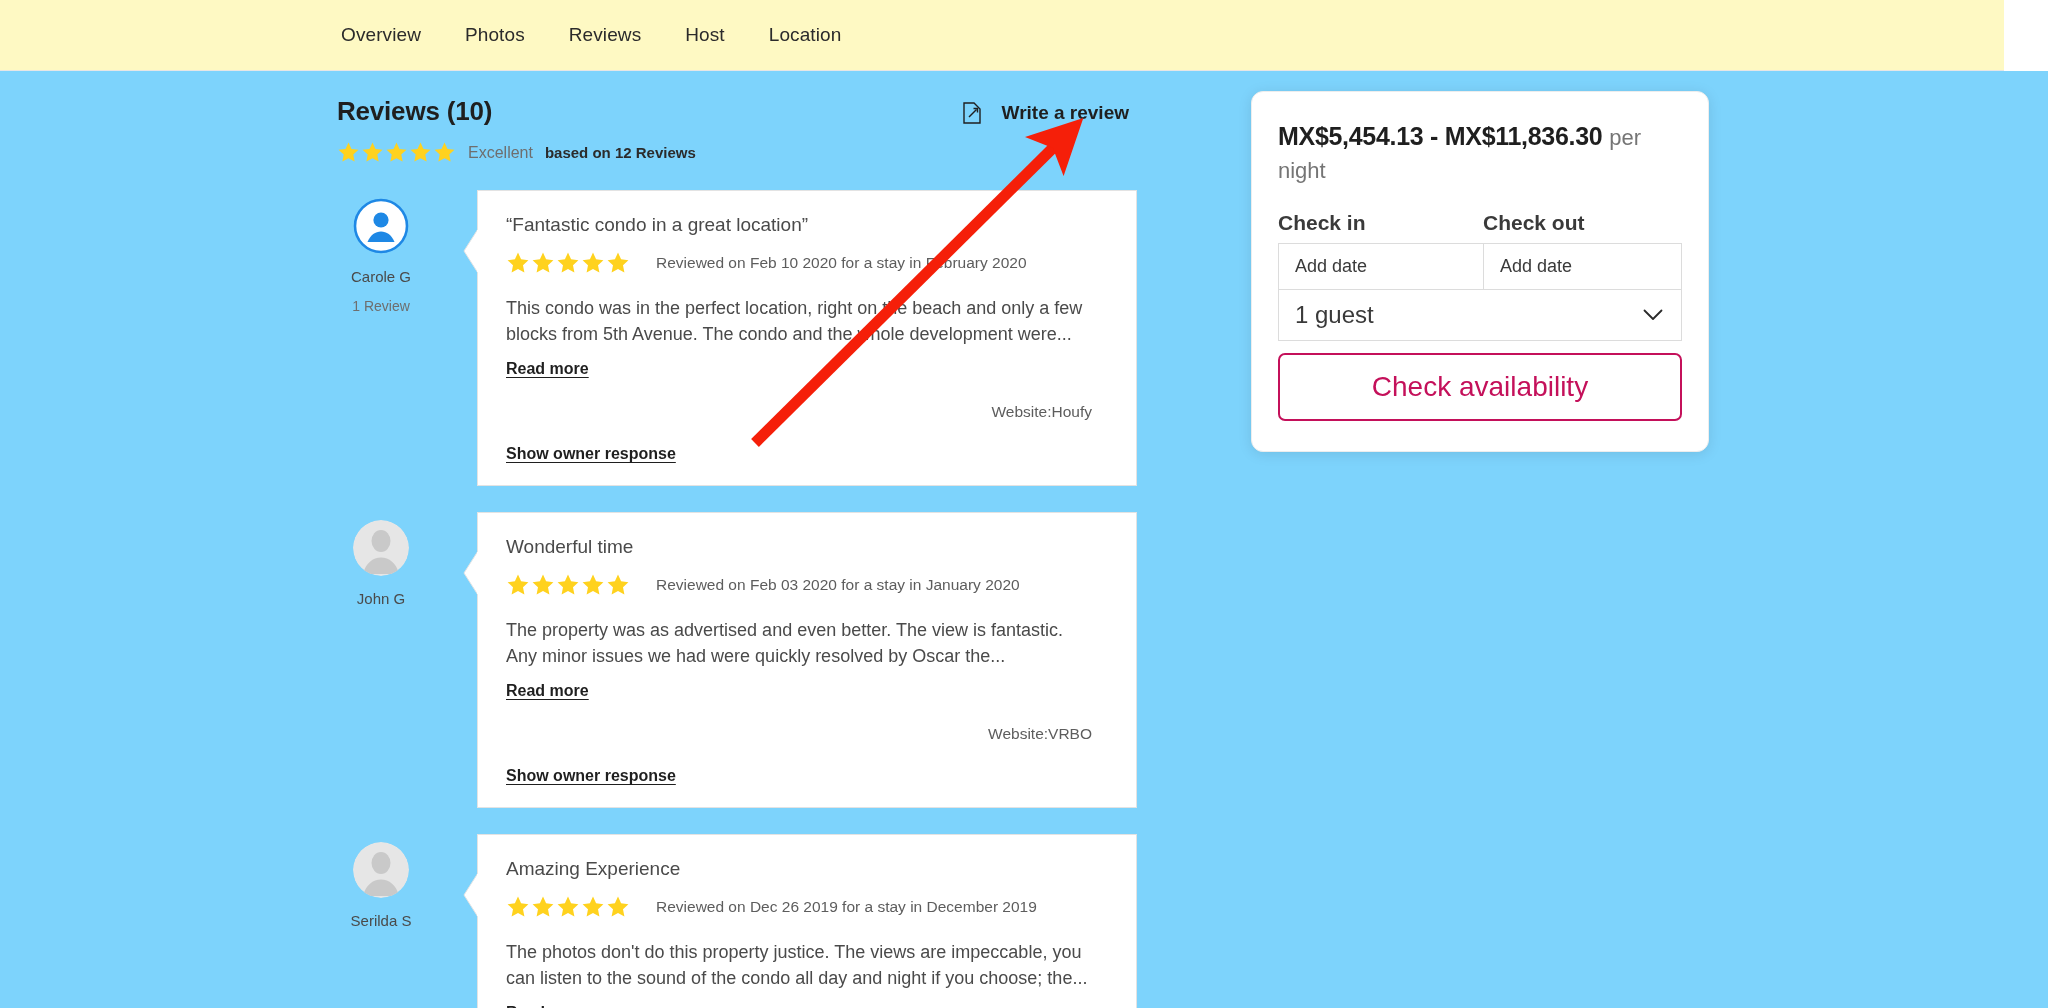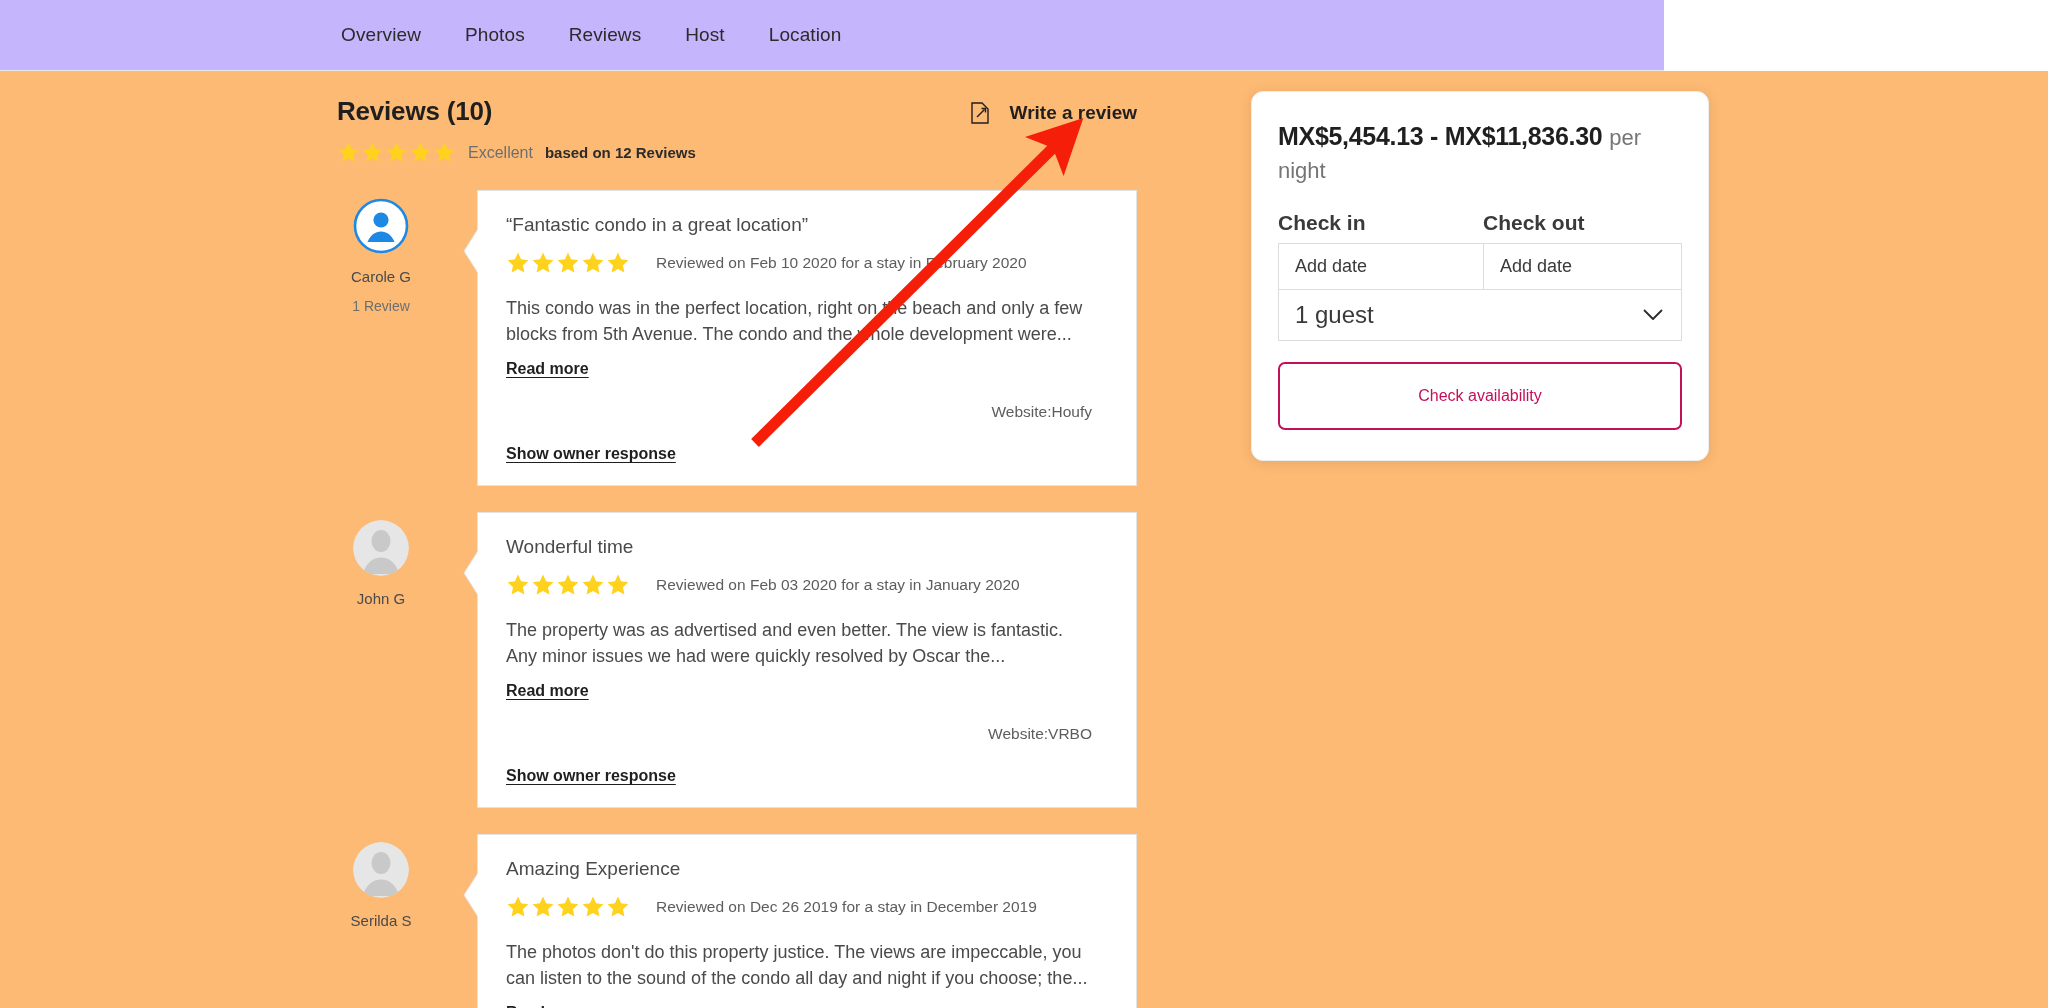--- a/index.html
+++ b/index.html
@@ -6,48 +6,48 @@
   html, body {
     width: 2048px; height: 1008px;
     background: #ffffff;
     font-family: "Liberation Sans", sans-serif;
     overflow: hidden;
   }
   #root { position: relative; width: 2048px; height: 1008px; background:#fff; }
 
   
   .topnav {
-    position: absolute; top:0; left:0; width:1664px; height:71px;
-    background:#c4b5fd; border-bottom:1px solid #e6e6e6;
+    position: absolute; top:0; left:0; width:2004px; height:71px;
+    background:#fef9c3; border-bottom:1px solid #e6e6e6;
     display:flex; align-items:center;
   }
   .topnav-inner { display:flex; align-items:center; gap:44px; padding-left:341px; }
   .nav-link {
     font-size:19px; color:#2b2b2b; font-weight:400;
     letter-spacing:0.1px; cursor:pointer; white-space:nowrap;
   }
 
   
-  .page { position:absolute; top:71px; left:0; width:2048px; height:937px; background:#fdba74; }
+  .page { position:absolute; top:71px; left:0; width:2048px; height:937px; background:#7dd3fc; }
 
   .left-col { position:absolute; left:337px; top:25px; width:800px; }
   .right-col { position:absolute; left:1251px; top:20px; width:458px; }
 
   
   .reviews-title {
     font-size:26px; font-weight:700; color:#1f1f1f; letter-spacing:-0.2px;
   }
   .rating-row { display:flex; align-items:center; gap:12px; margin-top:14px; }
   .stars { display:flex; gap:1px; }
   .star { width:23px; height:23px; display:block; }
   .rating-word { font-size:16px; color:#6e6e6e; }
   .rating-basis { font-size:15px; color:#2b2b2b; font-weight:700; }
 
   .write-review {
-    position:absolute; right:0px; top:6px;
+    position:absolute; right:8px; top:6px;
     display:flex; align-items:center; gap:20px; cursor:pointer;
   }
   .wr-icon { width:20px; height:22px; display:block; }
   .wr-label { font-size:19px; font-weight:700; color:#1f1f1f; }
 
   
   .review-row { position:relative; display:flex; margin-top:26px; }
 
   .reviewer { width:88px; flex:0 0 88px; text-align:center; padding-top:8px; }
   .avatar { width:56px; height:56px; margin:0 auto; border-radius:50%; display:block; }
@@ -107,23 +107,23 @@
   .date-input.second { flex:1 1 auto; }
 
   .guest-select {
     margin-top:-1px; height:52px; border:1px solid #dcdcdc; background:#fff;
     display:flex; align-items:center; justify-content:space-between;
     padding:0 18px 0 16px; font-size:24px; color:#3a3a3a; cursor:pointer;
   }
   .chevron { width:20px; height:12px; display:block; }
 
   .check-btn {
-    margin-top:21px; height:68px; width:100%;
+    margin-top:12px; height:68px; width:100%;
     border:2px solid #c4105a; border-radius:7px; background:#fff;
-    color:#c4105a; font-size:16px; font-family:"Liberation Sans", sans-serif;
+    color:#c4105a; font-size:28px; font-family:"Liberation Sans", sans-serif;
     cursor:pointer; display:flex; align-items:center; justify-content:center;
   }
 
   
   .annot { position:absolute; left:0; top:0; width:2048px; height:1008px; pointer-events:none; }
 </style>
 </head>
 <body>
 
 <div id="root">

